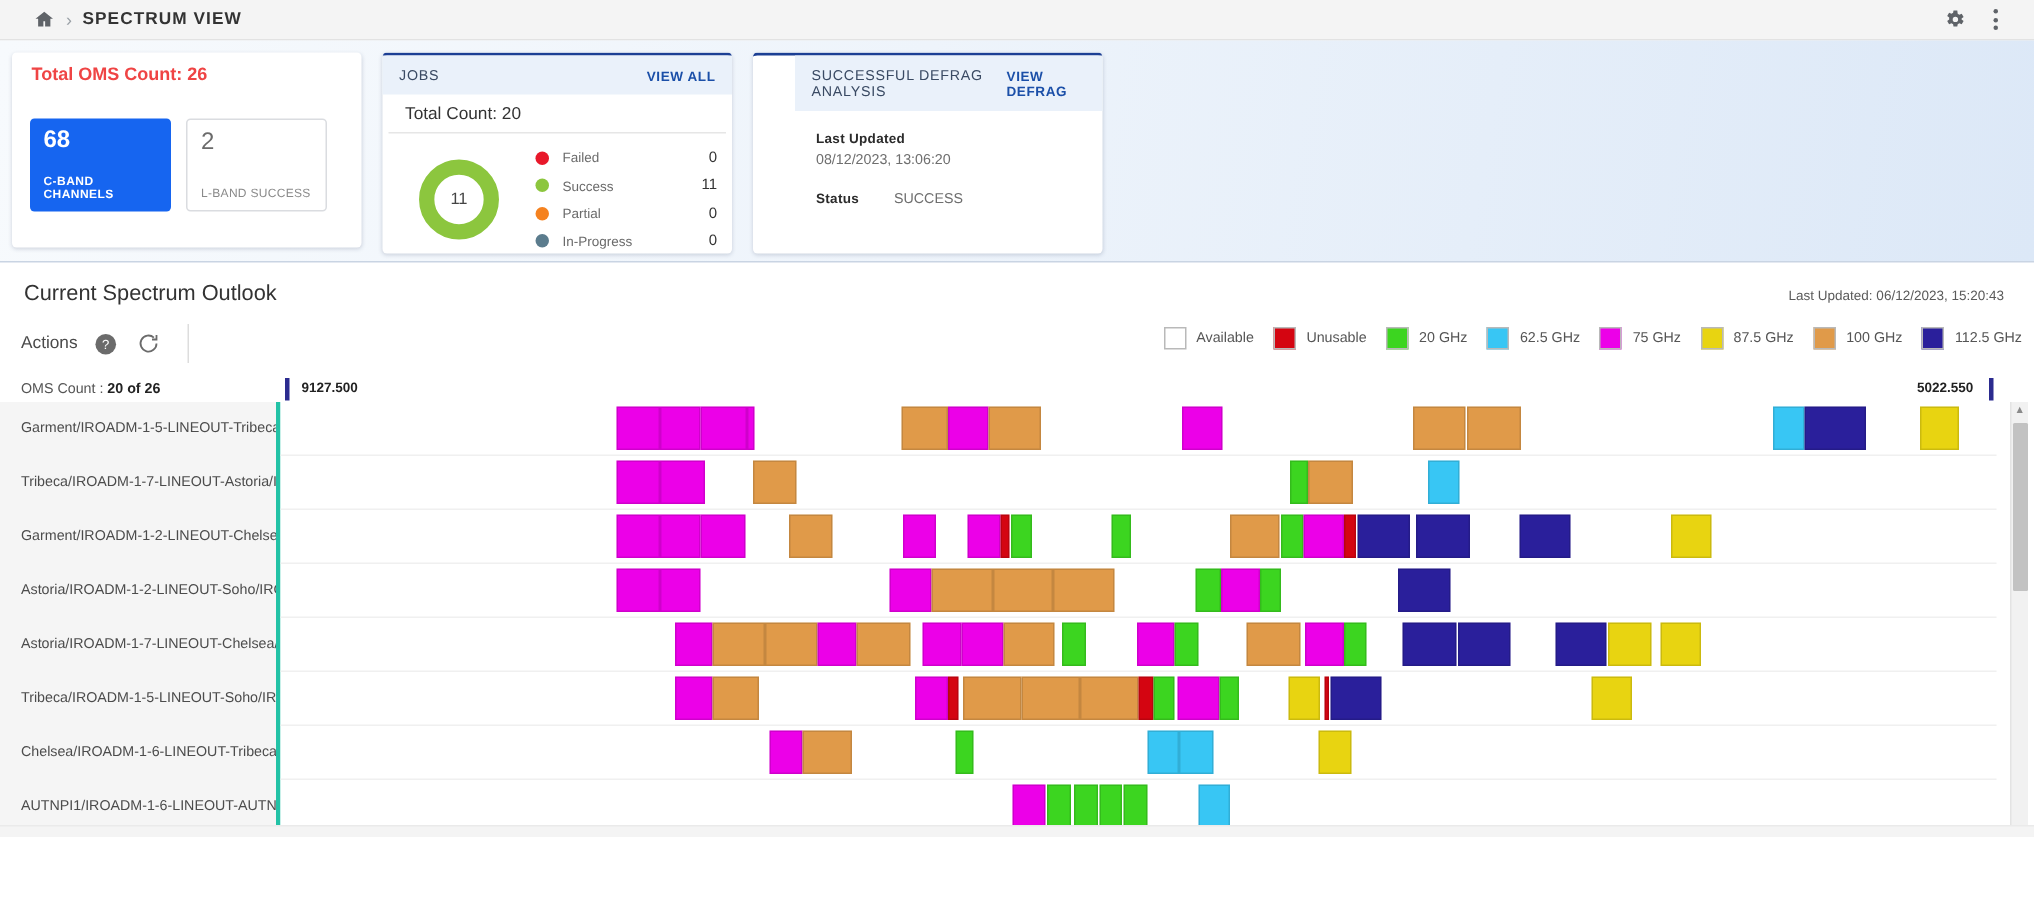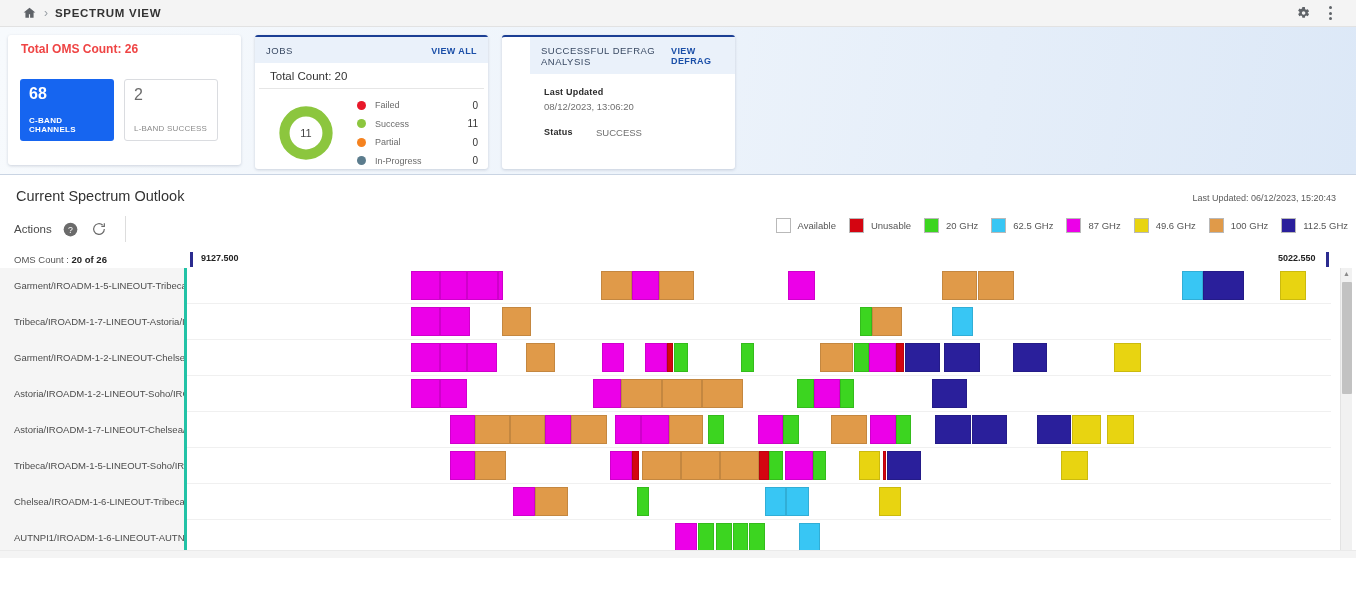--- a/index.html
+++ b/index.html
@@ -303,25 +303,25 @@
     <div class="ls-item">
       <span class="ls-sw" style="background:#3cd520"></span>
       <span class="ls-txt">20 GHz</span>
     </div>
     <div class="ls-item">
       <span class="ls-sw" style="background:#38c6f4"></span>
       <span class="ls-txt">62.5 GHz</span>
     </div>
     <div class="ls-item">
       <span class="ls-sw" style="background:#ec00e8"></span>
-      <span class="ls-txt">87 GHz</span>
+      <span class="ls-txt">75 GHz</span>
     </div>
     <div class="ls-item">
       <span class="ls-sw" style="background:#e8d411"></span>
-      <span class="ls-txt">49.6 GHz</span>
+      <span class="ls-txt">87.5 GHz</span>
     </div>
     <div class="ls-item">
       <span class="ls-sw" style="background:#e09a49"></span>
       <span class="ls-txt">100 GHz</span>
     </div>
     <div class="ls-item">
       <span class="ls-sw" style="background:#2a1f9b"></span>
       <span class="ls-txt">112.5 GHz</span>
     </div>
   </div>

